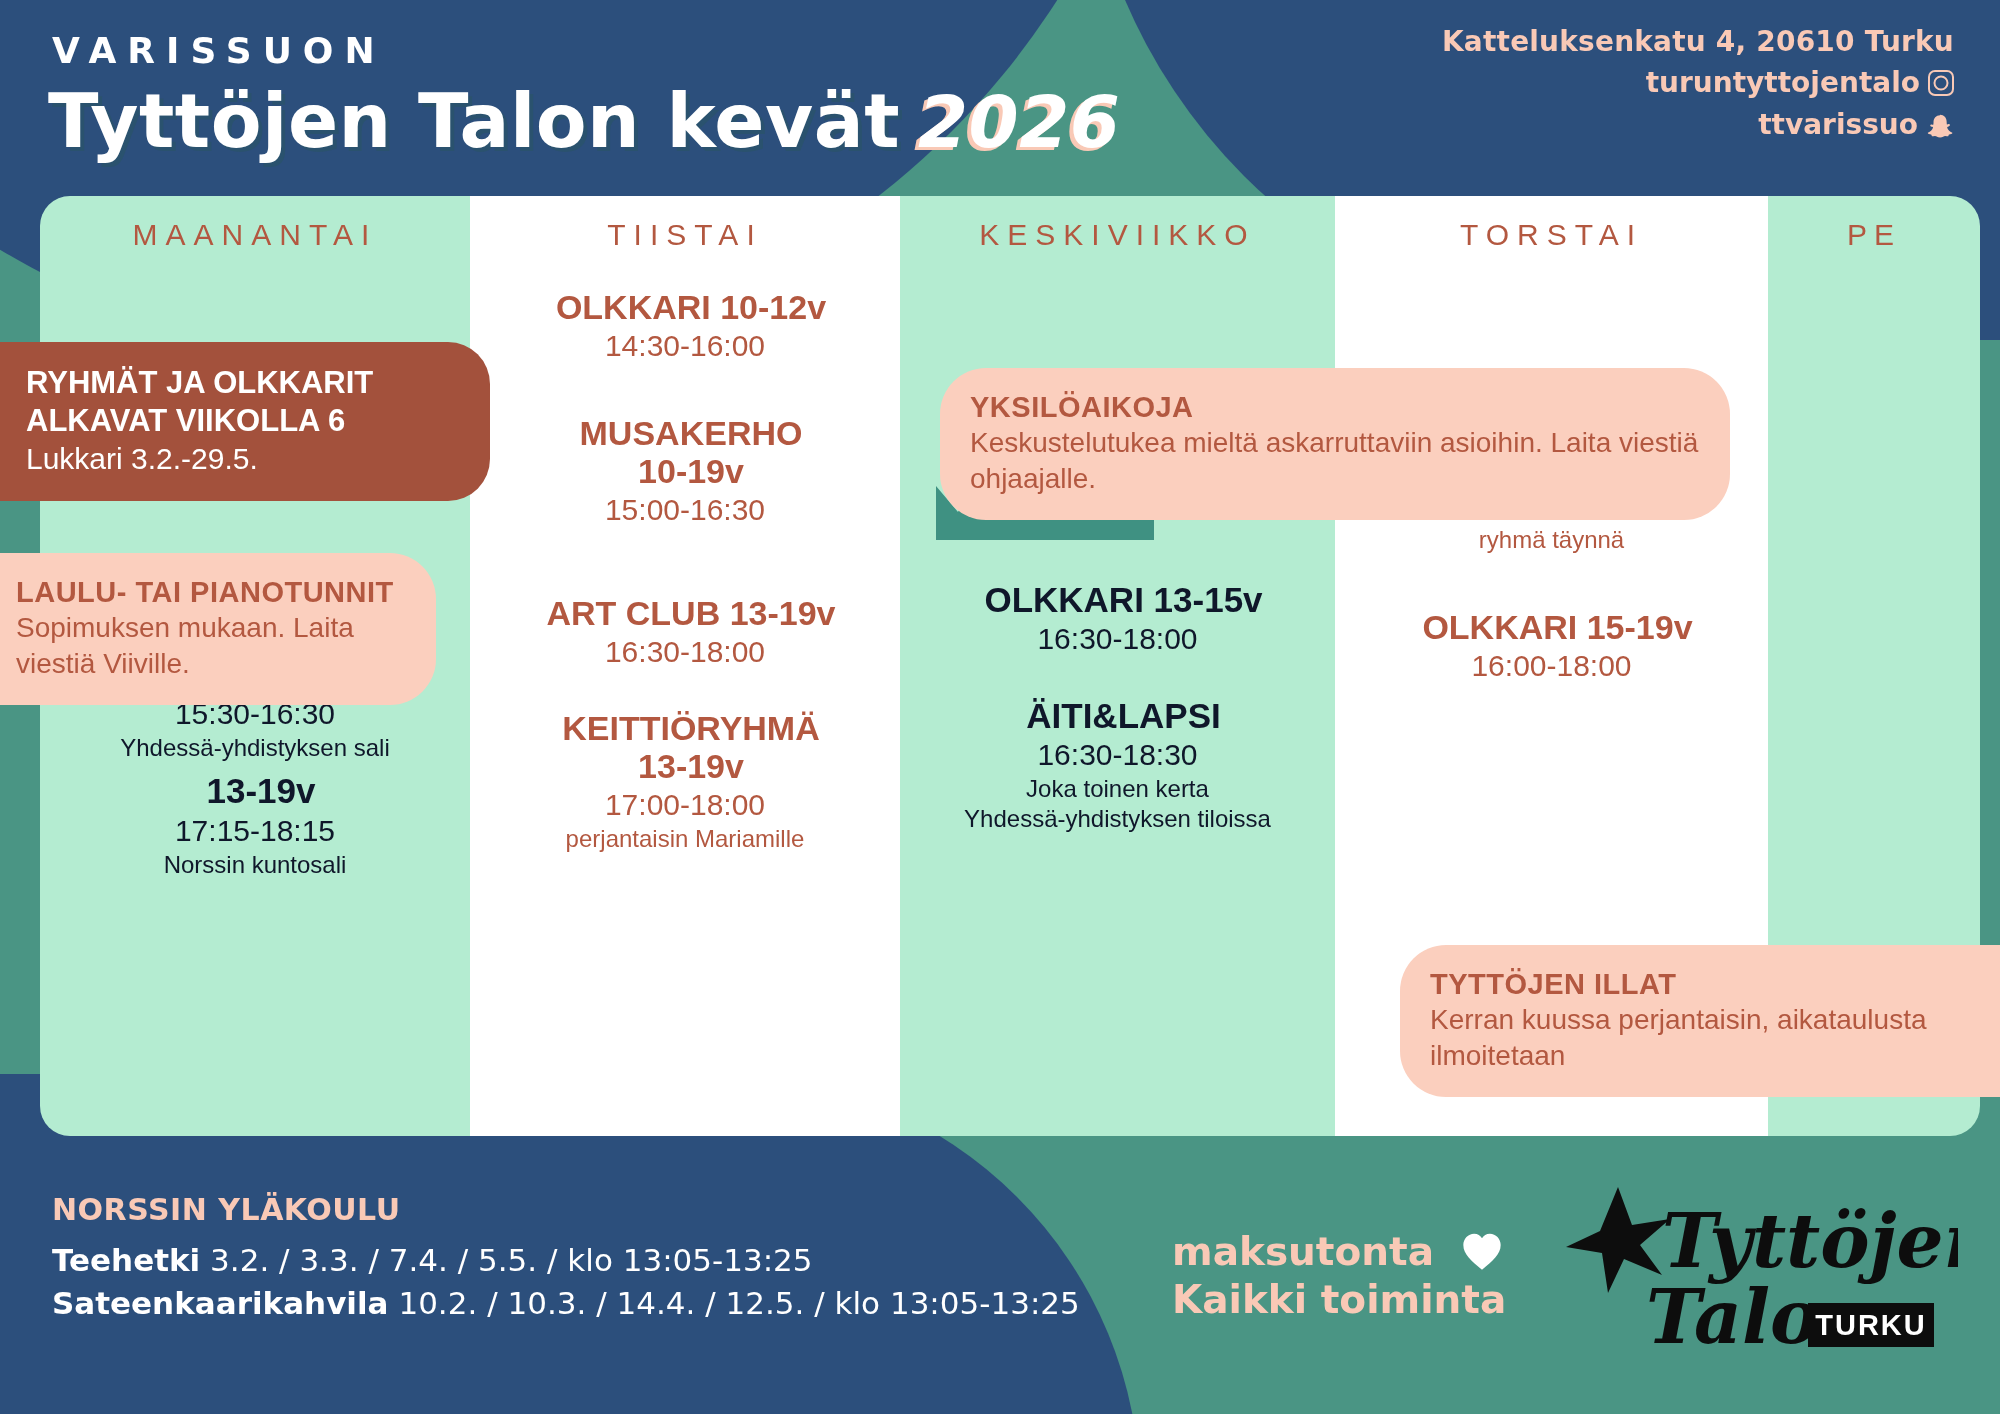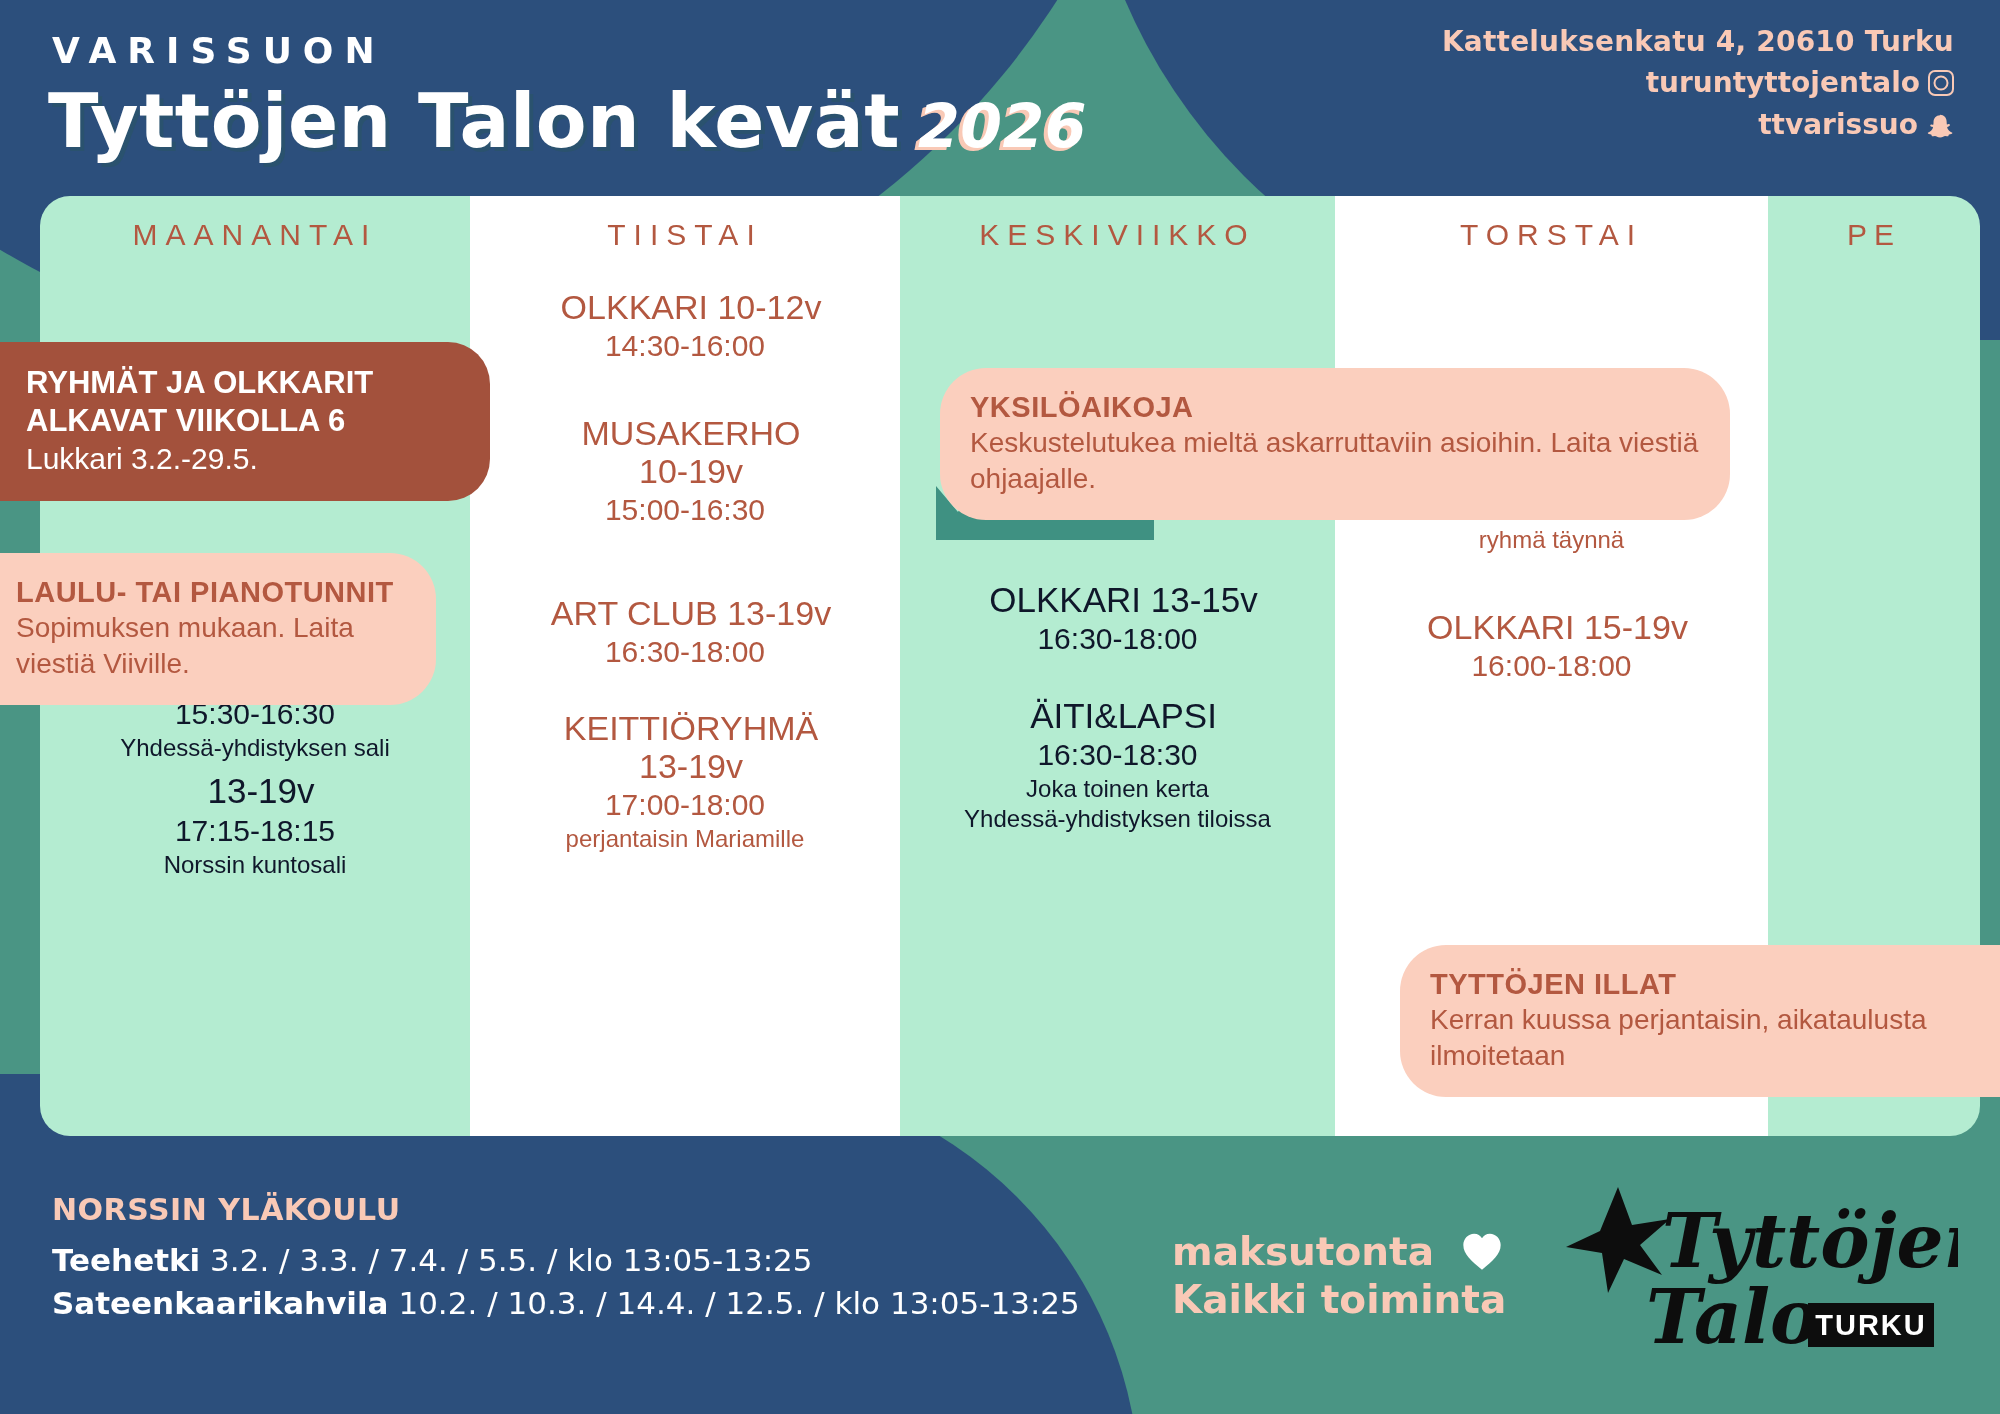--- a/index.html
+++ b/index.html
@@ -38,21 +38,21 @@
     position:absolute; left:48px; top:78px;
     font-family:"DejaVu Sans", sans-serif;
     font-size:74px; font-weight:bold; color:#ffffff;
     letter-spacing:0.5px;
     text-shadow: 4px 4px 0 rgba(40,90,80,0.30);
     white-space:nowrap;
   }
   .maintitle .year {
     color:#ffffff; font-style:italic;
     text-shadow: -4px 3px 0 #f9c9b6;
-    margin-left:18px; font-size:60px;
+    margin-left:18px; font-size:72px;
   }
   .contact {
     position:absolute; right:46px; top:22px;
     text-align:right; color:#f9c9b6;
     font-family:"DejaVu Sans", sans-serif; font-weight:bold;
   }
   .contact .line1 { font-size:28px; line-height:40px; letter-spacing:0.2px; }
   .contact .line2 { font-size:28px; line-height:42px; }
   .contact .line3 { font-size:28px; line-height:42px; }
   .social-row { display:flex; align-items:center; justify-content:flex-end; gap:8px; }
@@ -79,21 +79,21 @@
   .col-wed { width:435px; }
   .col-thu { width:433px; }
   .col-pe  { width:212px; }
 
   .day-head {
     text-align:center; color:#b35840;
     font-size:30px; letter-spacing:8px; font-weight:400;
   }
 
   .block { text-align:center; color:#b35840; }
-  .b-title { font-size:34px; font-weight:normal; line-height:1.12;padding-left:12px; }
+  .b-title { font-size:34px; font-weight:bold; line-height:1.12;padding-left:12px; }
   .b-time  { font-size:30px; font-weight:400; line-height:1.3; }
   .b-note  { font-size:24px; font-weight:400; line-height:1.25; }
   .block.dark { color:#0f172a; }
   .block.dark .b-title { font-size:35px; }
 
   
   .pill {
     position:absolute; background:#fbcfbe; border-radius:46px;
     color:#b35840; padding:22px 30px;
   }

